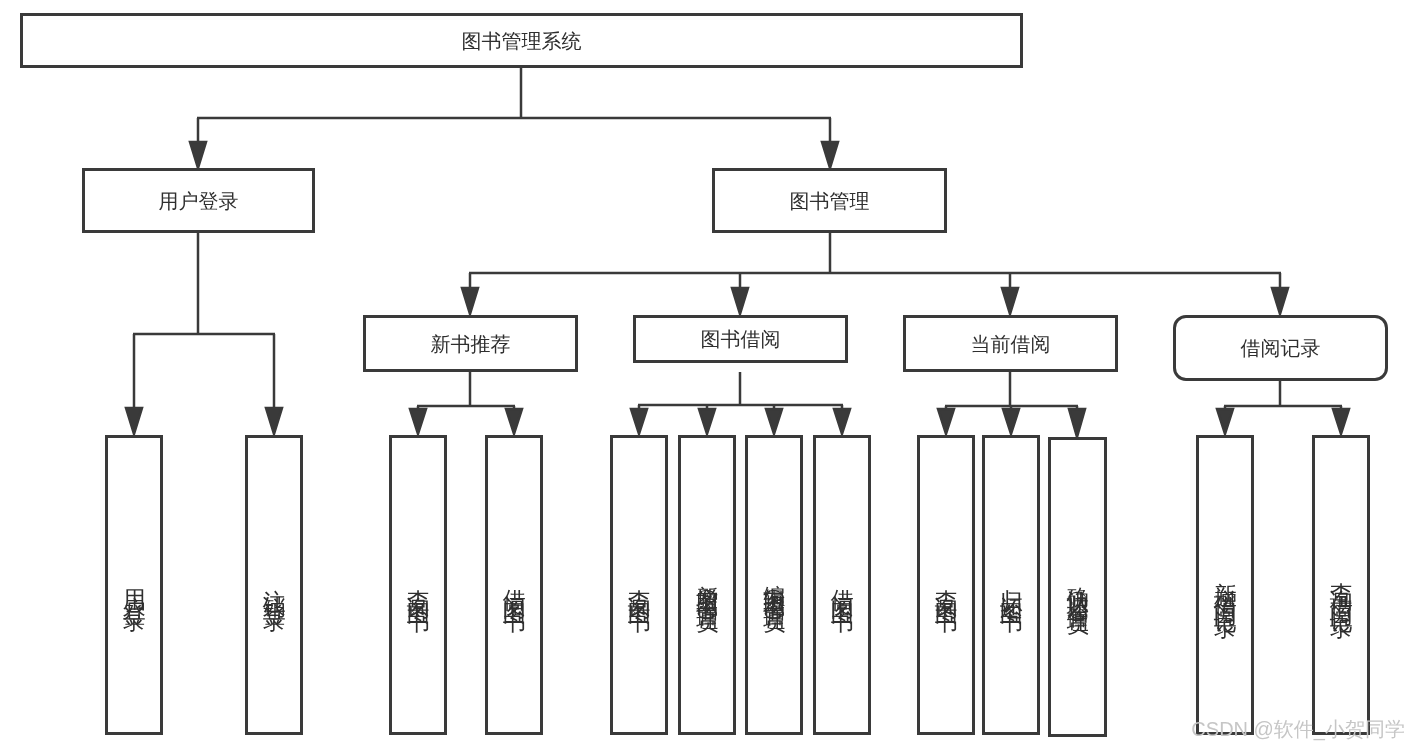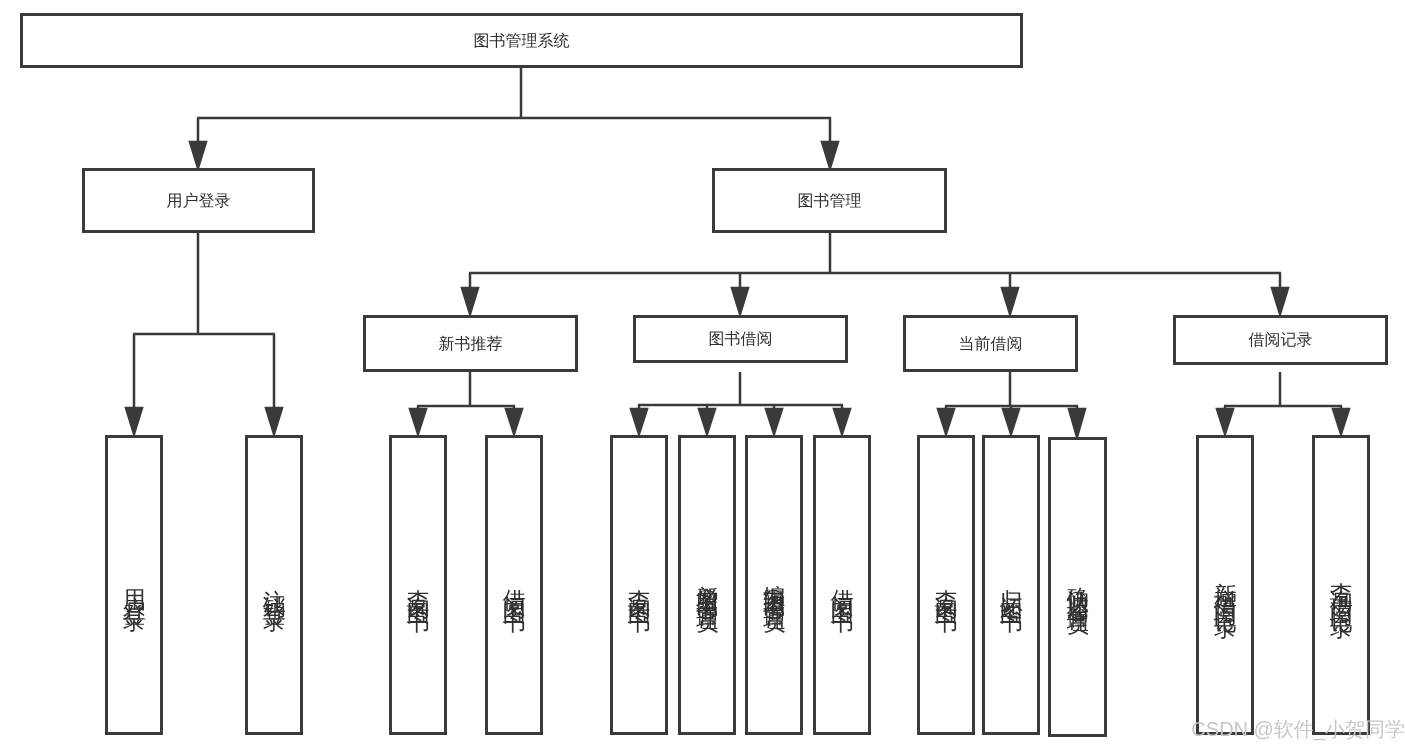--- a/index.html
+++ b/index.html
@@ -24,21 +24,21 @@
   }
   .box {
     position: absolute;
     box-sizing: border-box;
     border: 3px solid #3a3a3a;
     background: #ffffff;
     display: flex;
     align-items: center;
     justify-content: center;
     color: #2f2f2f;
-    font-size: 16px;
+    font-size: 20px;
     text-align: center;
     line-height: 1.2;
   }
   .box.v {
     writing-mode: vertical-rl;
     text-orientation: mixed;
     font-size: 23px;
     letter-spacing: 7px;
   }
   .box.v.long {
@@ -126,22 +126,22 @@
     </g>
   </svg>
 
   <div class="box" style="left:20px; top:13px; width:1003px; height:55px;">图书管理系统</div>
 
   <div class="box" style="left:82px; top:168px; width:233px; height:65px;">用户登录</div>
   <div class="box" style="left:712px; top:168px; width:235px; height:65px;">图书管理</div>
 
   <div class="box" style="left:363px; top:315px; width:215px; height:57px;">新书推荐</div>
   <div class="box" style="left:633px; top:315px; width:215px; height:48px;">图书借阅</div>
-  <div class="box" style="left:903px; top:315px; width:175px; height:57px;font-family:Liberation Serif, serif;">当前借阅</div>
-  <div class="box" style="left:1173px; top:315px; width:215px; height:50px;">借阅记录</div>
+  <div class="box" style="left:903px; top:315px; width:215px; height:57px;font-family:Liberation Serif, serif;">当前借阅</div>
+  <div class="box" style="left:1173px; top:315px; width:215px; height:66px;border-radius:13px;">借阅记录</div>
 
   <div class="box v" style="left:105px; top:435px; width:58px; height:300px;">用户登录</div>
   <div class="box v" style="left:245px; top:435px; width:58px; height:300px;">注销登录</div>
 
   <div class="box v" style="left:389px; top:435px; width:58px; height:300px;">查询图书</div>
   <div class="box v" style="left:485px; top:435px; width:58px; height:300px;">借阅图书</div>
 
   <div class="box v" style="left:610px; top:435px; width:58px; height:300px;">查询图书</div>
   <div class="box v long" style="left:678px; top:435px; width:58px; height:300px;">新增图书（管理员）</div>
   <div class="box v long" style="left:745px; top:435px; width:58px; height:300px;">编辑图书（管理员）</div>

